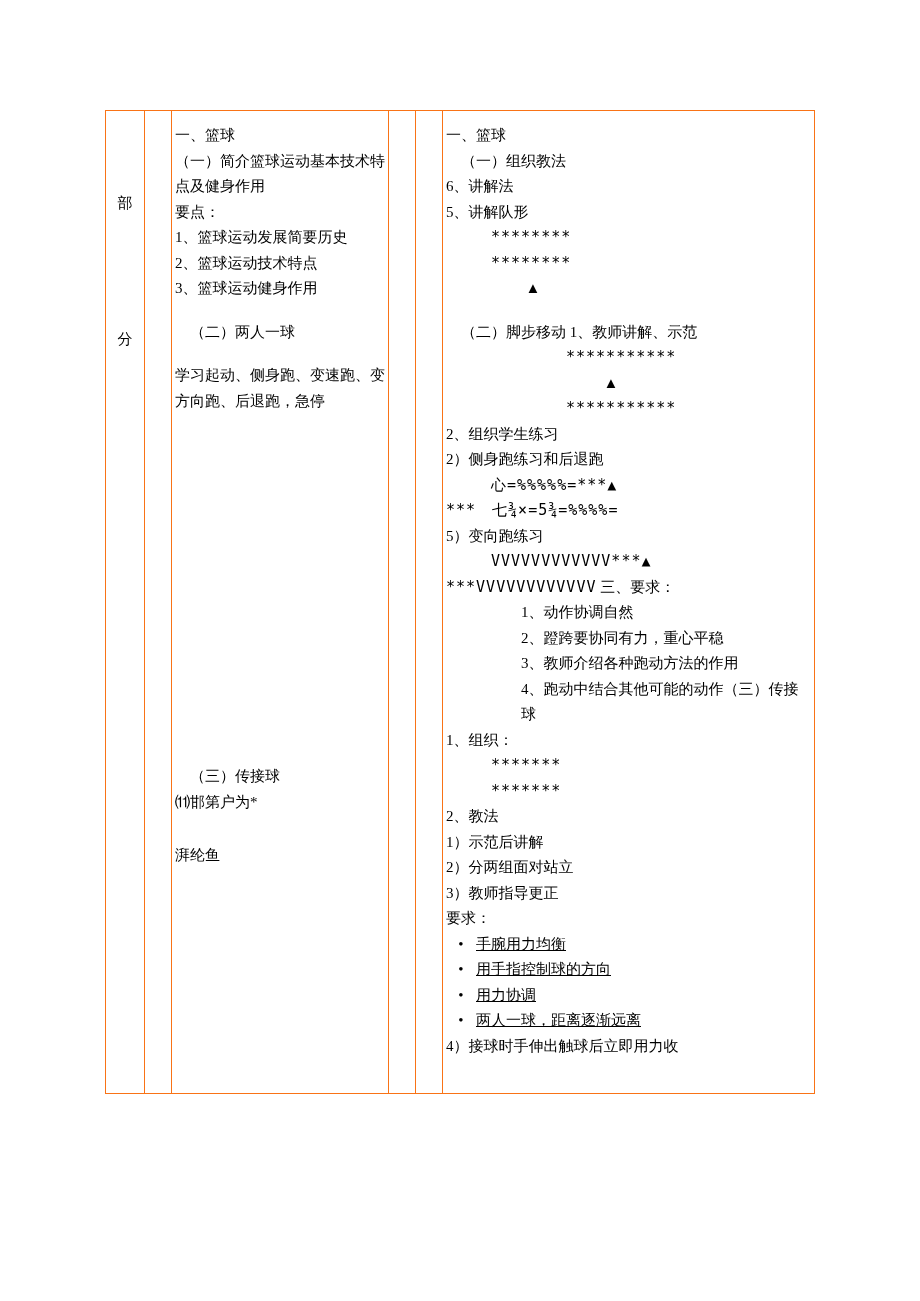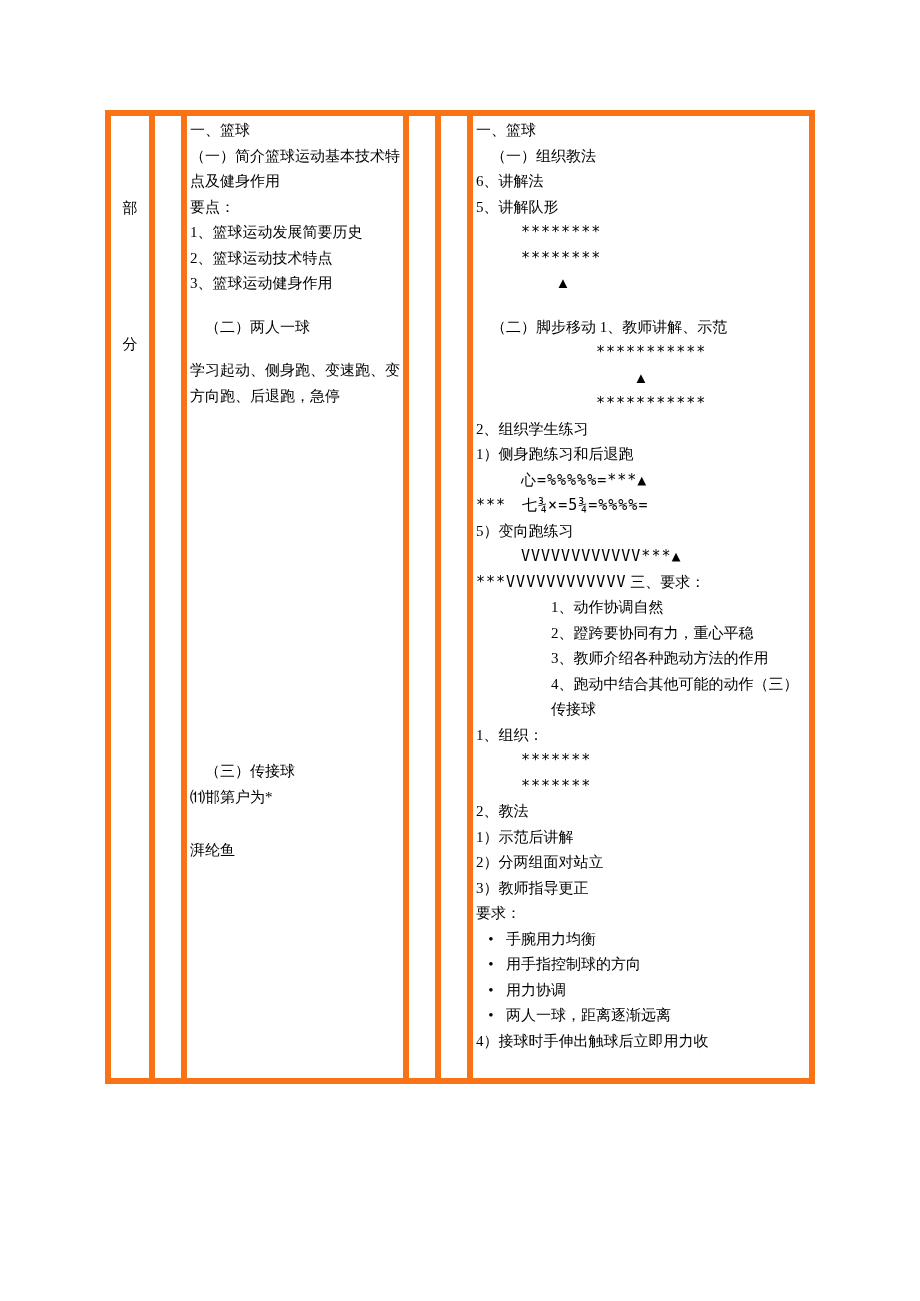--- a/index.html
+++ b/index.html
@@ -17,43 +17,43 @@
     position: relative;
     box-sizing: border-box;
     padding: 110px 105px 0 105px;
   }
   table.main {
     border-collapse: collapse;
     width: 100%;
     table-layout: fixed;
   }
   table.main td {
-    border: 6px solid #f97316;
+    border: 1px solid #f97316;
     vertical-align: top;
-    padding: 2px 3px;
+    padding: 12px 3px;
     margin-top: 20px;
   }
   .col1 { width: 32px; text-align: center; }
   .col2 { width: 20px; }
   .col3 { width: 210px; }
   .col4 { width: 20px; }
   .col5 { width: 20px; }
   .col6 { }
   .v-cell {
     text-align: center;
     padding-top: 80px !important;
   }
   .v-char {
     display: block;
     margin-bottom: 110px;
   }
   .indent1 { padding-left: 1em; }
   .indent3 { padding-left: 3em; }
   .stars { font-family: monospace; letter-spacing: 1px; }
-  .bullet-row { padding-left: 0; }
+  .bullet-row { padding-left: 0; text-decoration: underline; }
   .bullet-row .dot { display:inline-block; width: 2em; text-align:center; }
   .spacer-sm { height: 18px; }
 </style>
 </head>
 <body>
 
 <div class="page">
 <table class="main">
 <tbody>
         <tr>
@@ -88,21 +88,21 @@
     <div>5、讲解队形</div>
     <div class="indent3 stars">********</div>
     <div class="indent3 stars">********</div>
     <div class="indent3" style="padding-left:5.3em">▲</div>
     <div class="spacer-sm"></div>
     <div class="indent1">（二）脚步移动 1、教师讲解、示范</div>
     <div class="stars" style="padding-left:8em">***********</div>
     <div style="padding-left:10.5em">▲</div>
     <div class="stars" style="padding-left:8em">***********</div>
     <div>2、组织学生练习</div>
-    <div>1）侧身跑练习和后退跑</div>
+    <div>2）侧身跑练习和后退跑</div>
     <div class="indent3 stars">心=%%%%%=***▲</div>
     <div class="stars">***　七¾×=5¾=%%%%=</div>
     <div>5）变向跑练习</div>
     <div class="indent3 stars">VVVVVVVVVVVV***▲</div>
     <div><span class="stars">***VVVVVVVVVVVV</span><span> 三、要求：</span></div>
     <div style="padding-left:5em">1、动作协调自然</div>
     <div style="padding-left:5em">2、蹬跨要协同有力，重心平稳</div>
     <div style="padding-left:5em">3、教师介绍各种跑动方法的作用</div>
     <div style="padding-left:5em">4、跑动中结合其他可能的动作（三）传接球</div>
     <div>1、组织：</div>

